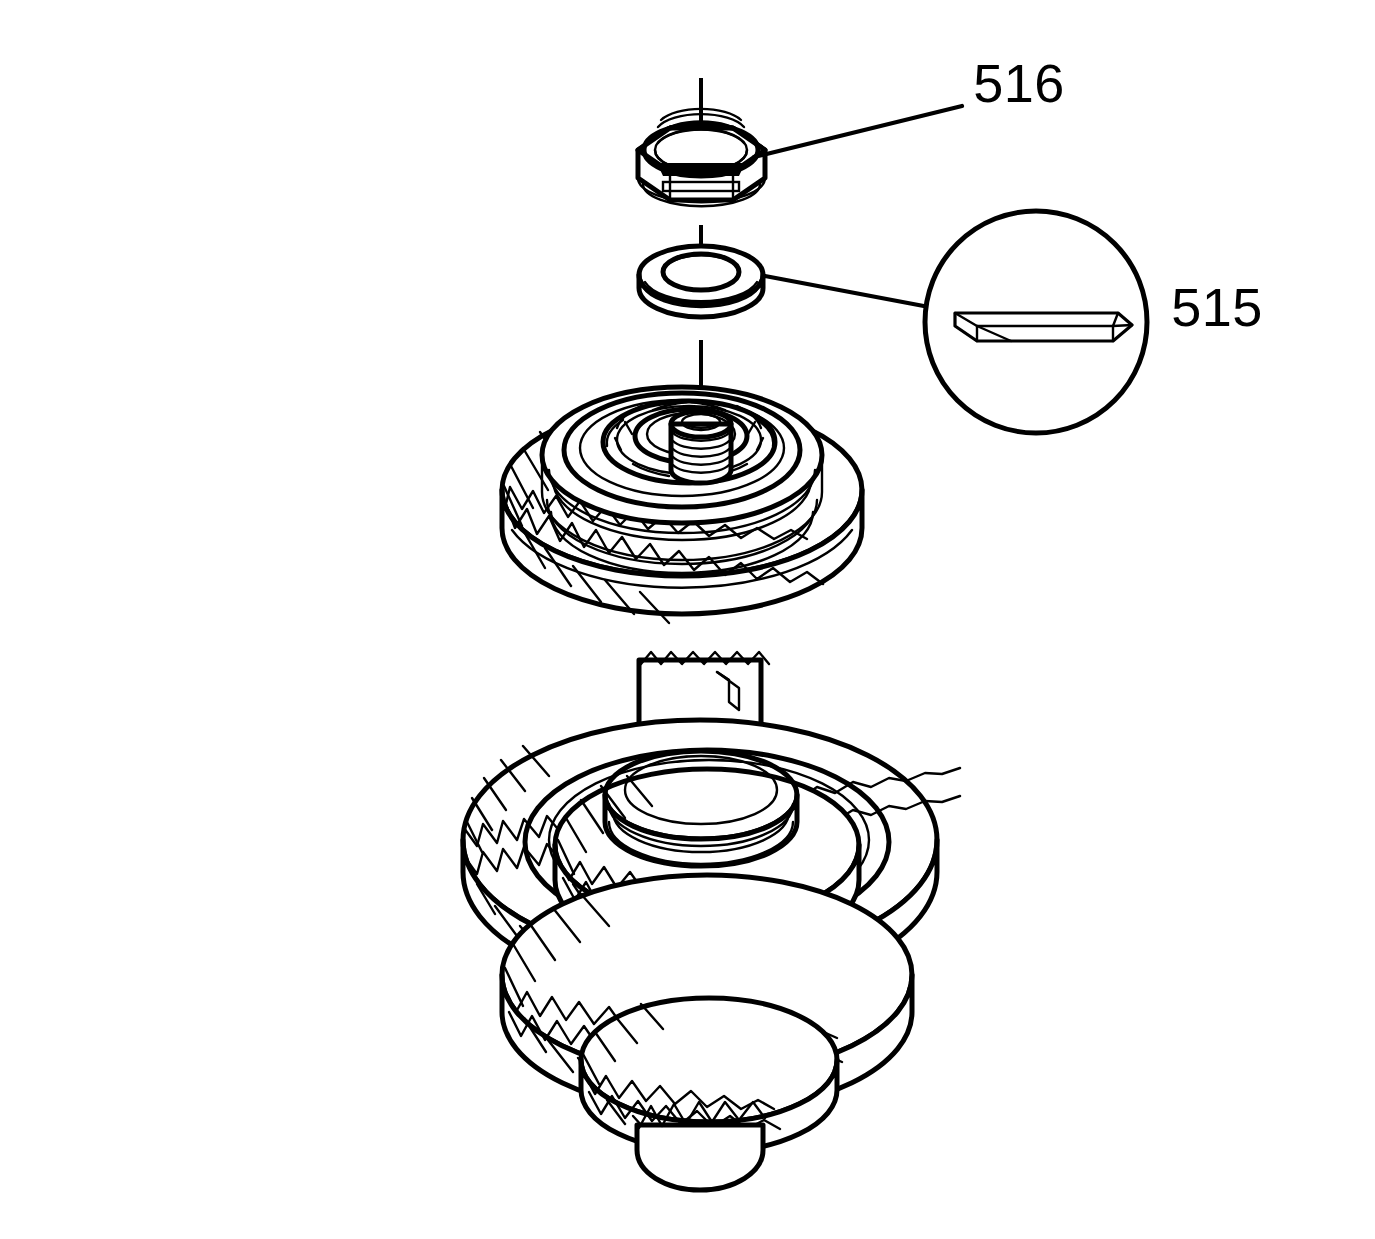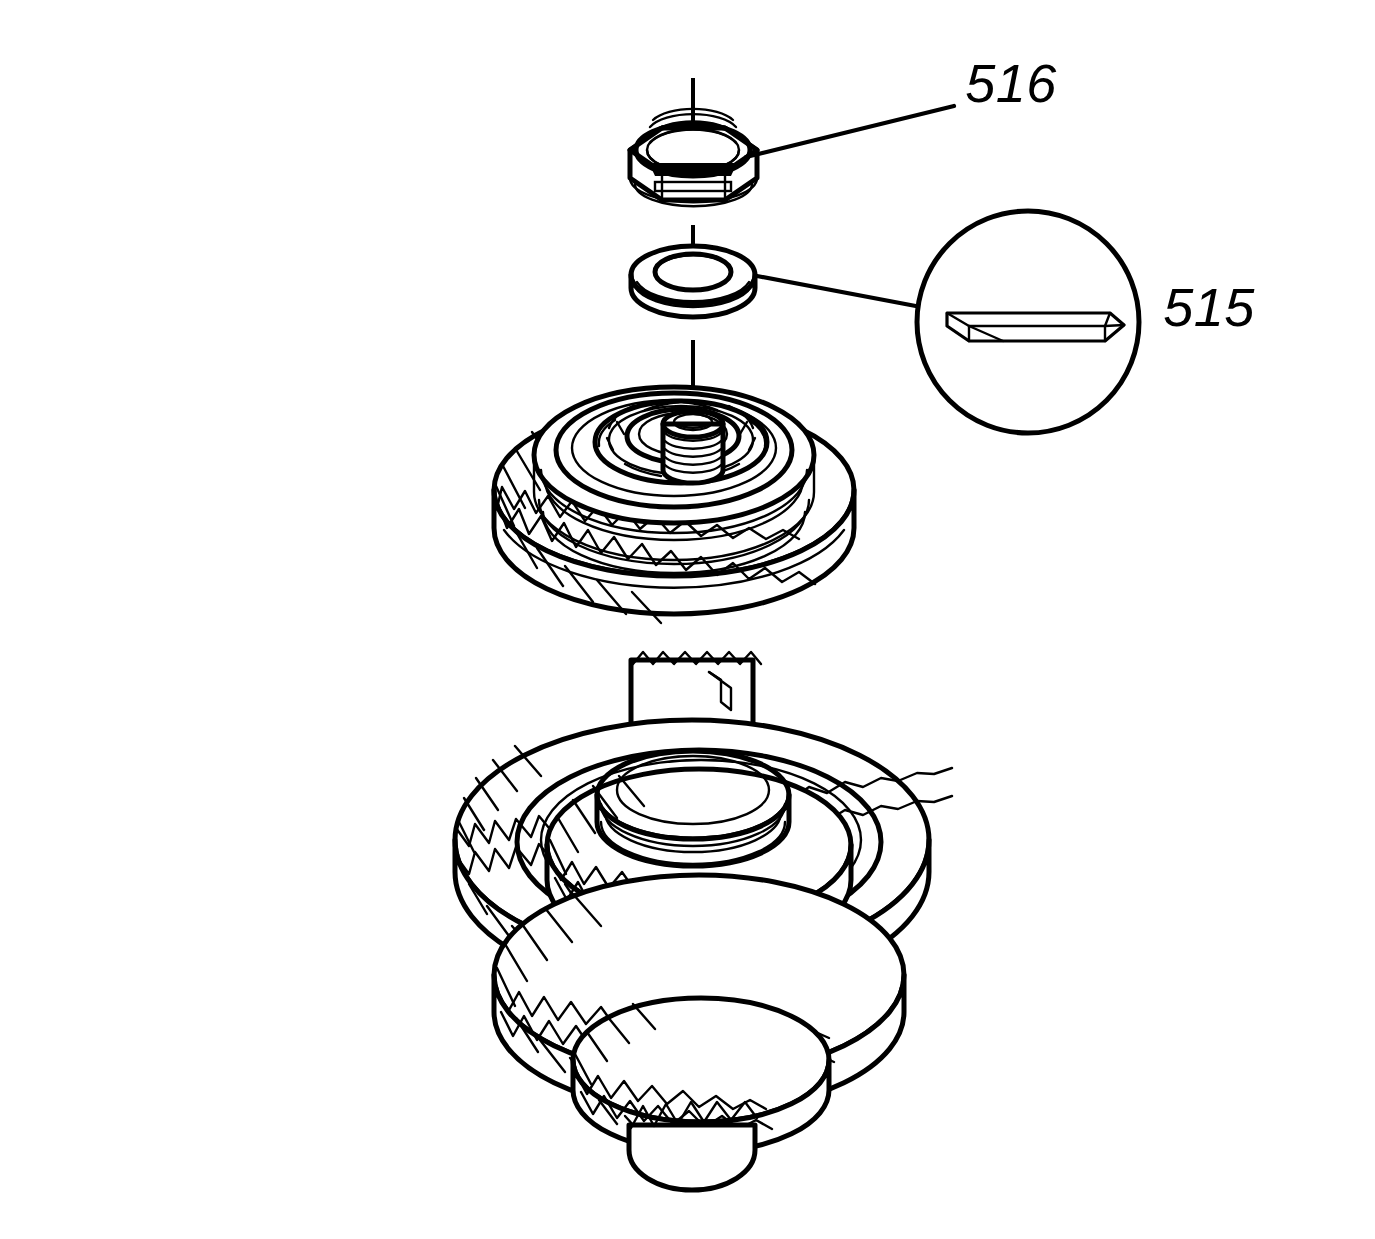--- a/index.html
+++ b/index.html
@@ -9,25 +9,24 @@
   }
   body {
     width: 1375px;
     height: 1239px;
     font-family: "Liberation Sans", sans-serif;
     overflow: hidden;
     position: relative;
   }
   #figure-root {
     position: absolute;
-    left: 9px;
+    left: 17px;
     top: 0;
     width: 1306px;
     height: 1239px;
-    font-style: italic;
   }
   svg#drawing {
     display: block;
     width: 1375px;
     height: 1239px;
   }
   .lnf  { fill: #fff; stroke: #000; stroke-width: 3.2; stroke-linejoin: round; stroke-linecap: round; }
   .lnt  { fill: none; stroke: #000; stroke-width: 2.4; stroke-linecap: round; stroke-linejoin: round; }
   .thick{ fill: none; stroke: #000; stroke-width: 5.0; stroke-linecap: round; stroke-linejoin: round; }
   .thickf{ fill: #fff; stroke: #000; stroke-width: 5.0; stroke-linejoin: round; }

